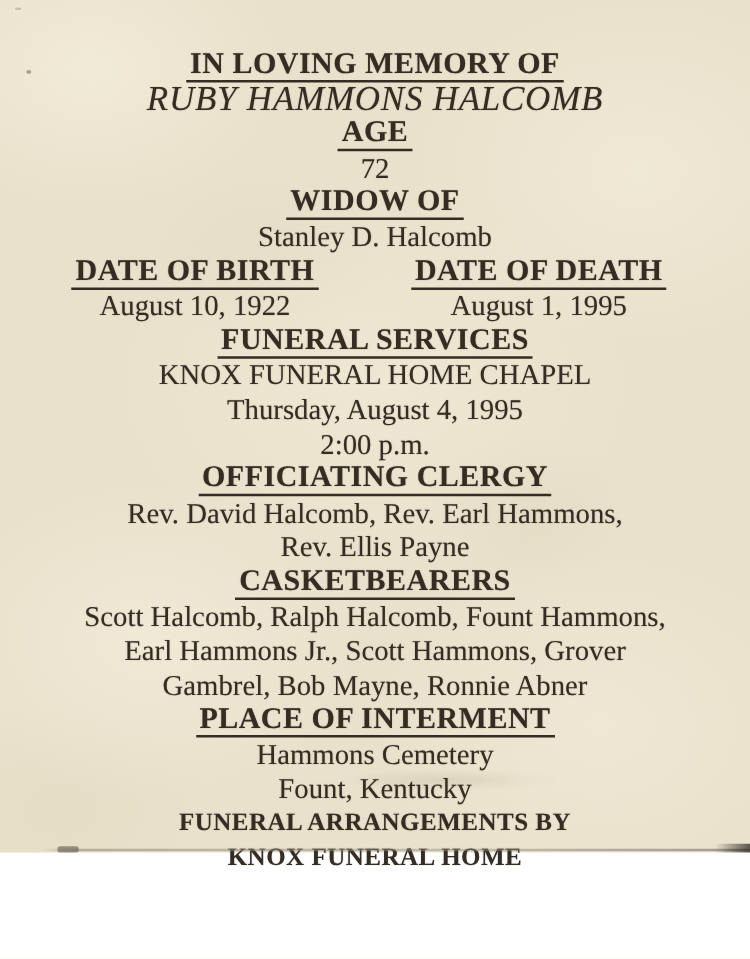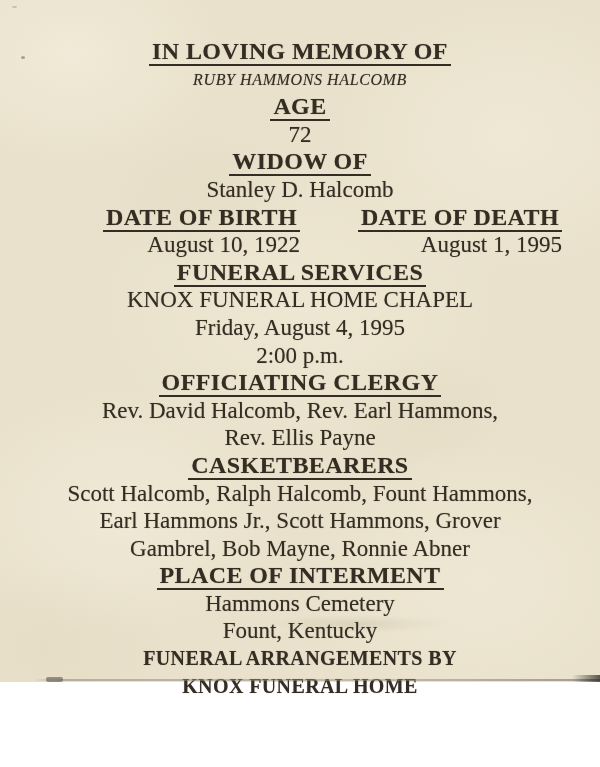--- a/index.html
+++ b/index.html
@@ -45,35 +45,35 @@
     letter-spacing: 0.4px;
   }
   .u {
     display: inline-block;
     line-height: 25px;
     border-bottom: 2.5px solid currentColor;
     padding: 0 3px 0 3px;
   }
   .name-italic {
     font-style: italic;
-    font-size: 16px;
+    font-size: 28px;
     letter-spacing: 0.6px;
   }
   .bold-line {
     font-weight: bold;
     font-size: 20px;
     letter-spacing: 0.4px;
   }
   .cols {
     display: flex;
   }
   .col {
     width: 50%;
     box-sizing: border-box;
-    text-align: right;
+    text-align: center;
   }
   .col-left  { padding-left: 12px; }
   .col-right { padding-right: 38px; }
 
   
   .speck {
     position: absolute;
     border-radius: 50%;
     background: rgba(110,102,88,0.55);
   }
@@ -141,21 +141,21 @@
   </div>
   <div class="line cols">
     <div class="col col-left">August 10, 1922</div>
     <div class="col col-right">August 1, 1995</div>
   </div>
 
   <div class="line heading">
     <span class="u">FUNERAL SERVICES</span>
   </div>
   <div class="line">KNOX FUNERAL HOME CHAPEL</div>
-  <div class="line">Friday, August 4, 1995</div>
+  <div class="line">Thursday, August 4, 1995</div>
   <div class="line">2:00 p.m.</div>
 
   <div class="line heading">
     <span class="u">OFFICIATING CLERGY</span>
   </div>
   <div class="line">Rev. David Halcomb, Rev. Earl Hammons,</div>
   <div class="line">Rev. Ellis Payne</div>
 
   <div class="line heading">
     <span class="u">CASKETBEARERS</span>

